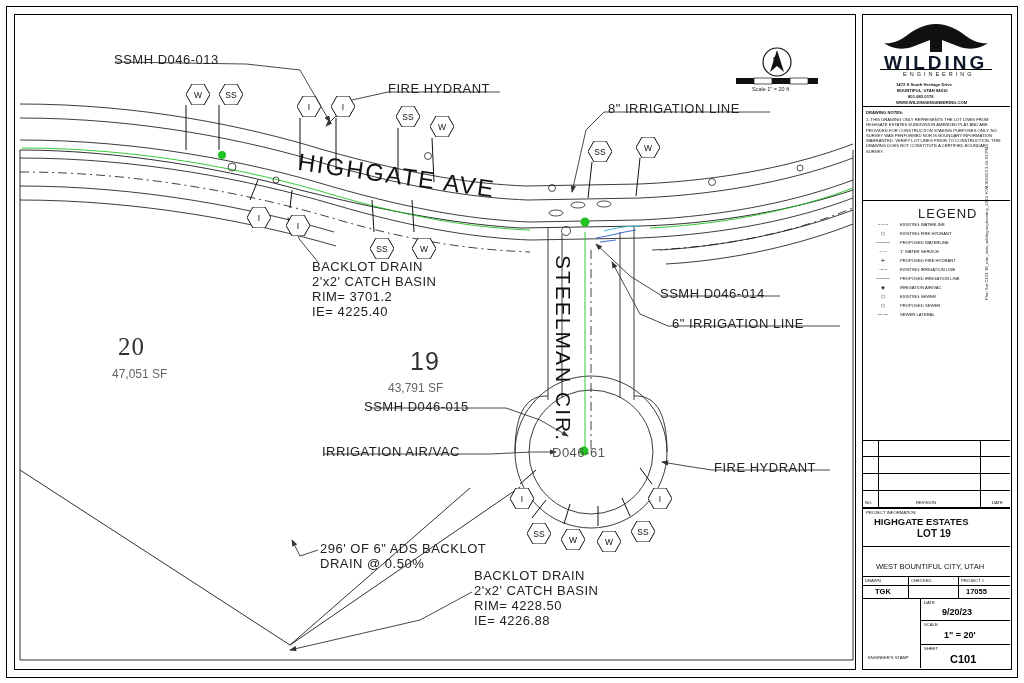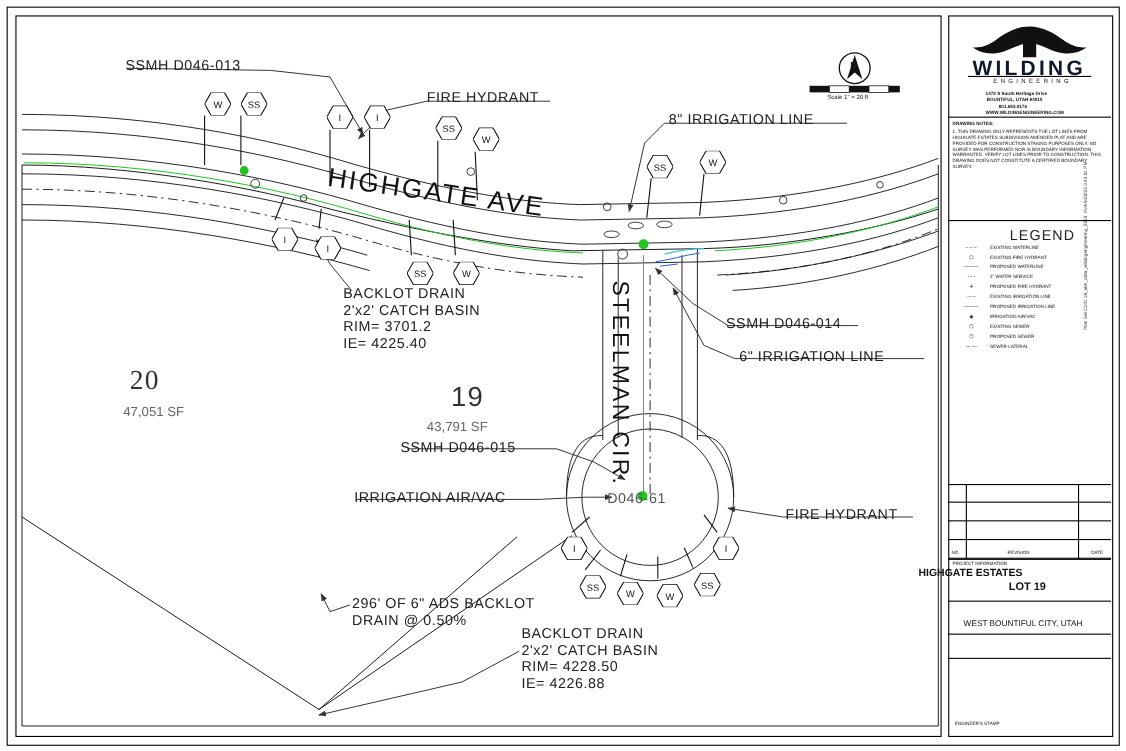--- a/index.html
+++ b/index.html
@@ -398,25 +398,46 @@
     <div class="tb-line" style="left:16px;top:0;width:1px;height:68px;"></div>
     <div class="tb-line" style="left:118px;top:0;width:1px;height:68px;"></div>
     <div class="tbtxt tiny" style="left:3px;top:60px;">NO.</div>
     <div class="tbtxt tiny" style="left:54px;top:60px;">REVISION</div>
     <div class="tbtxt tiny" style="left:130px;top:60px;">DATE</div>
   </div>
 
   <div class="tb-line" style="left:862px;top:508px;width:148px;height:1px;"></div>
   <div class="txt tiny" style="left:866px;top:510px;">PROJECT INFORMATION</div>
 
-  <div class="txt" style="left:835px;top:516px;font-size:9.5px;font-weight:bold;color:#111;">HIGHGATE ESTATES</div>
+  <div class="txt" style="left:874px;top:516px;font-size:9.5px;font-weight:bold;color:#111;">HIGHGATE ESTATES</div>
   <div class="txt" style="left:917px;top:528px;font-size:10px;font-weight:bold;color:#111;">LOT 19</div>
 
   <div class="tb-line" style="left:862px;top:546px;width:148px;height:1px;"></div>
   <div class="txt" style="left:876px;top:562px;font-size:7.5px;font-weight:normal;color:#111;">WEST BOUNTIFUL CITY, UTAH</div>
   <div class="tb-line" style="left:862px;top:576px;width:148px;height:1px;"></div>
 
+  <div style="position:absolute;left:862px;top:576px;width:148px;height:22px;">
+    <div class="tb-line" style="left:46px;top:0;width:1px;height:22px;"></div>
+    <div class="tb-line" style="left:96px;top:0;width:1px;height:22px;"></div>
+    <div class="tb-line" style="left:0;top:9px;width:148px;height:1px;"></div>
+    <div class="tbtxt tiny" style="left:3px;top:2px;">DRAWN</div>
+    <div class="tbtxt tiny" style="left:49px;top:2px;">CHECKED</div>
+    <div class="tbtxt tiny" style="left:99px;top:2px;">PROJECT #</div>
+    <div class="tbtxt" style="left:13px;top:11px;font-size:7.5px;font-weight:bold;">TGK</div>
+    <div class="tbtxt" style="left:104px;top:11px;font-size:7.5px;font-weight:bold;">17055</div>
+  </div>
 
   <div class="tb-line" style="left:862px;top:598px;width:148px;height:1px;"></div>
 
+  <div style="position:absolute;left:920px;top:598px;width:90px;height:70px;">
+    <div class="tb-line" style="left:0;top:0;width:1px;height:70px;"></div>
+    <div class="tb-line" style="left:0;top:22px;width:90px;height:1px;"></div>
+    <div class="tb-line" style="left:0;top:46px;width:90px;height:1px;"></div>
+    <div class="tbtxt tiny" style="left:4px;top:2px;">DATE</div>
+    <div class="tbtxt" style="left:22px;top:9px;font-size:9px;font-weight:bold;">9/20/23</div>
+    <div class="tbtxt tiny" style="left:4px;top:24px;">SCALE</div>
+    <div class="tbtxt" style="left:24px;top:32px;font-size:9px;font-weight:bold;">1" = 20'</div>
+    <div class="tbtxt tiny" style="left:4px;top:48px;">SHEET</div>
+    <div class="tbtxt" style="left:30px;top:55px;font-size:11px;font-weight:bold;">C101</div>
+  </div>
   <div class="txt tiny" style="left:868px;top:655px;">ENGINEER'S STAMP</div>
 
 </div>
 
 </body></html>

